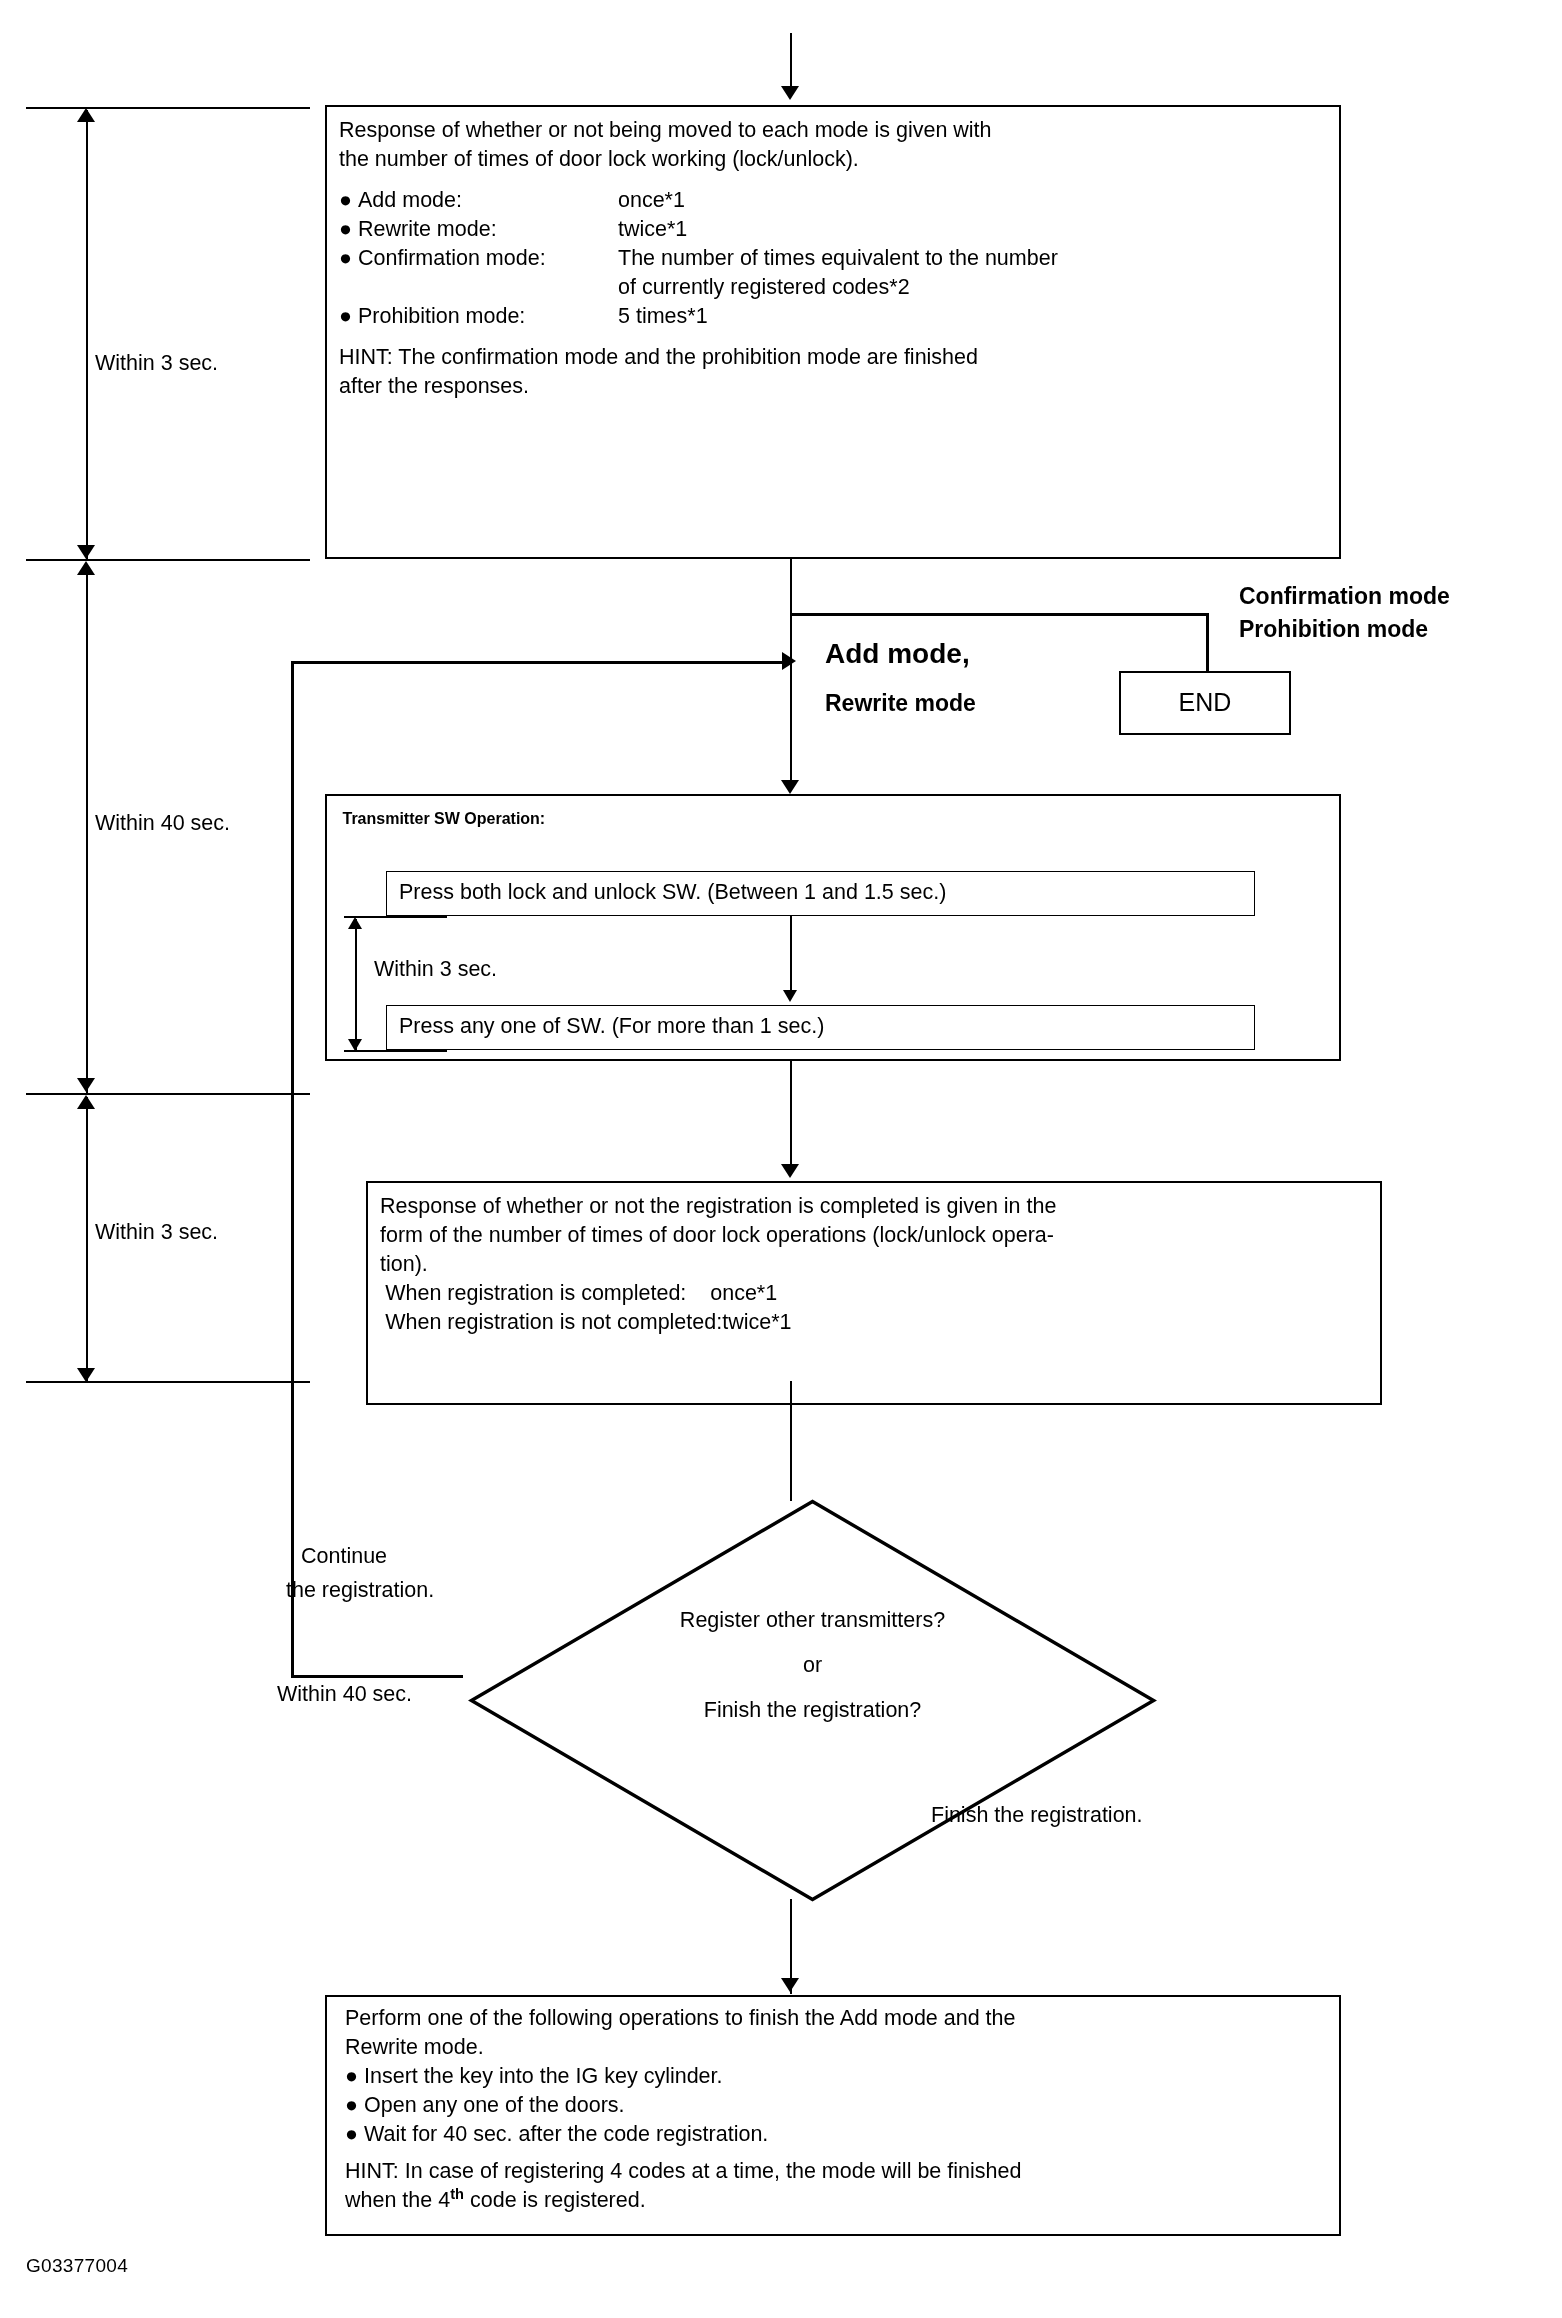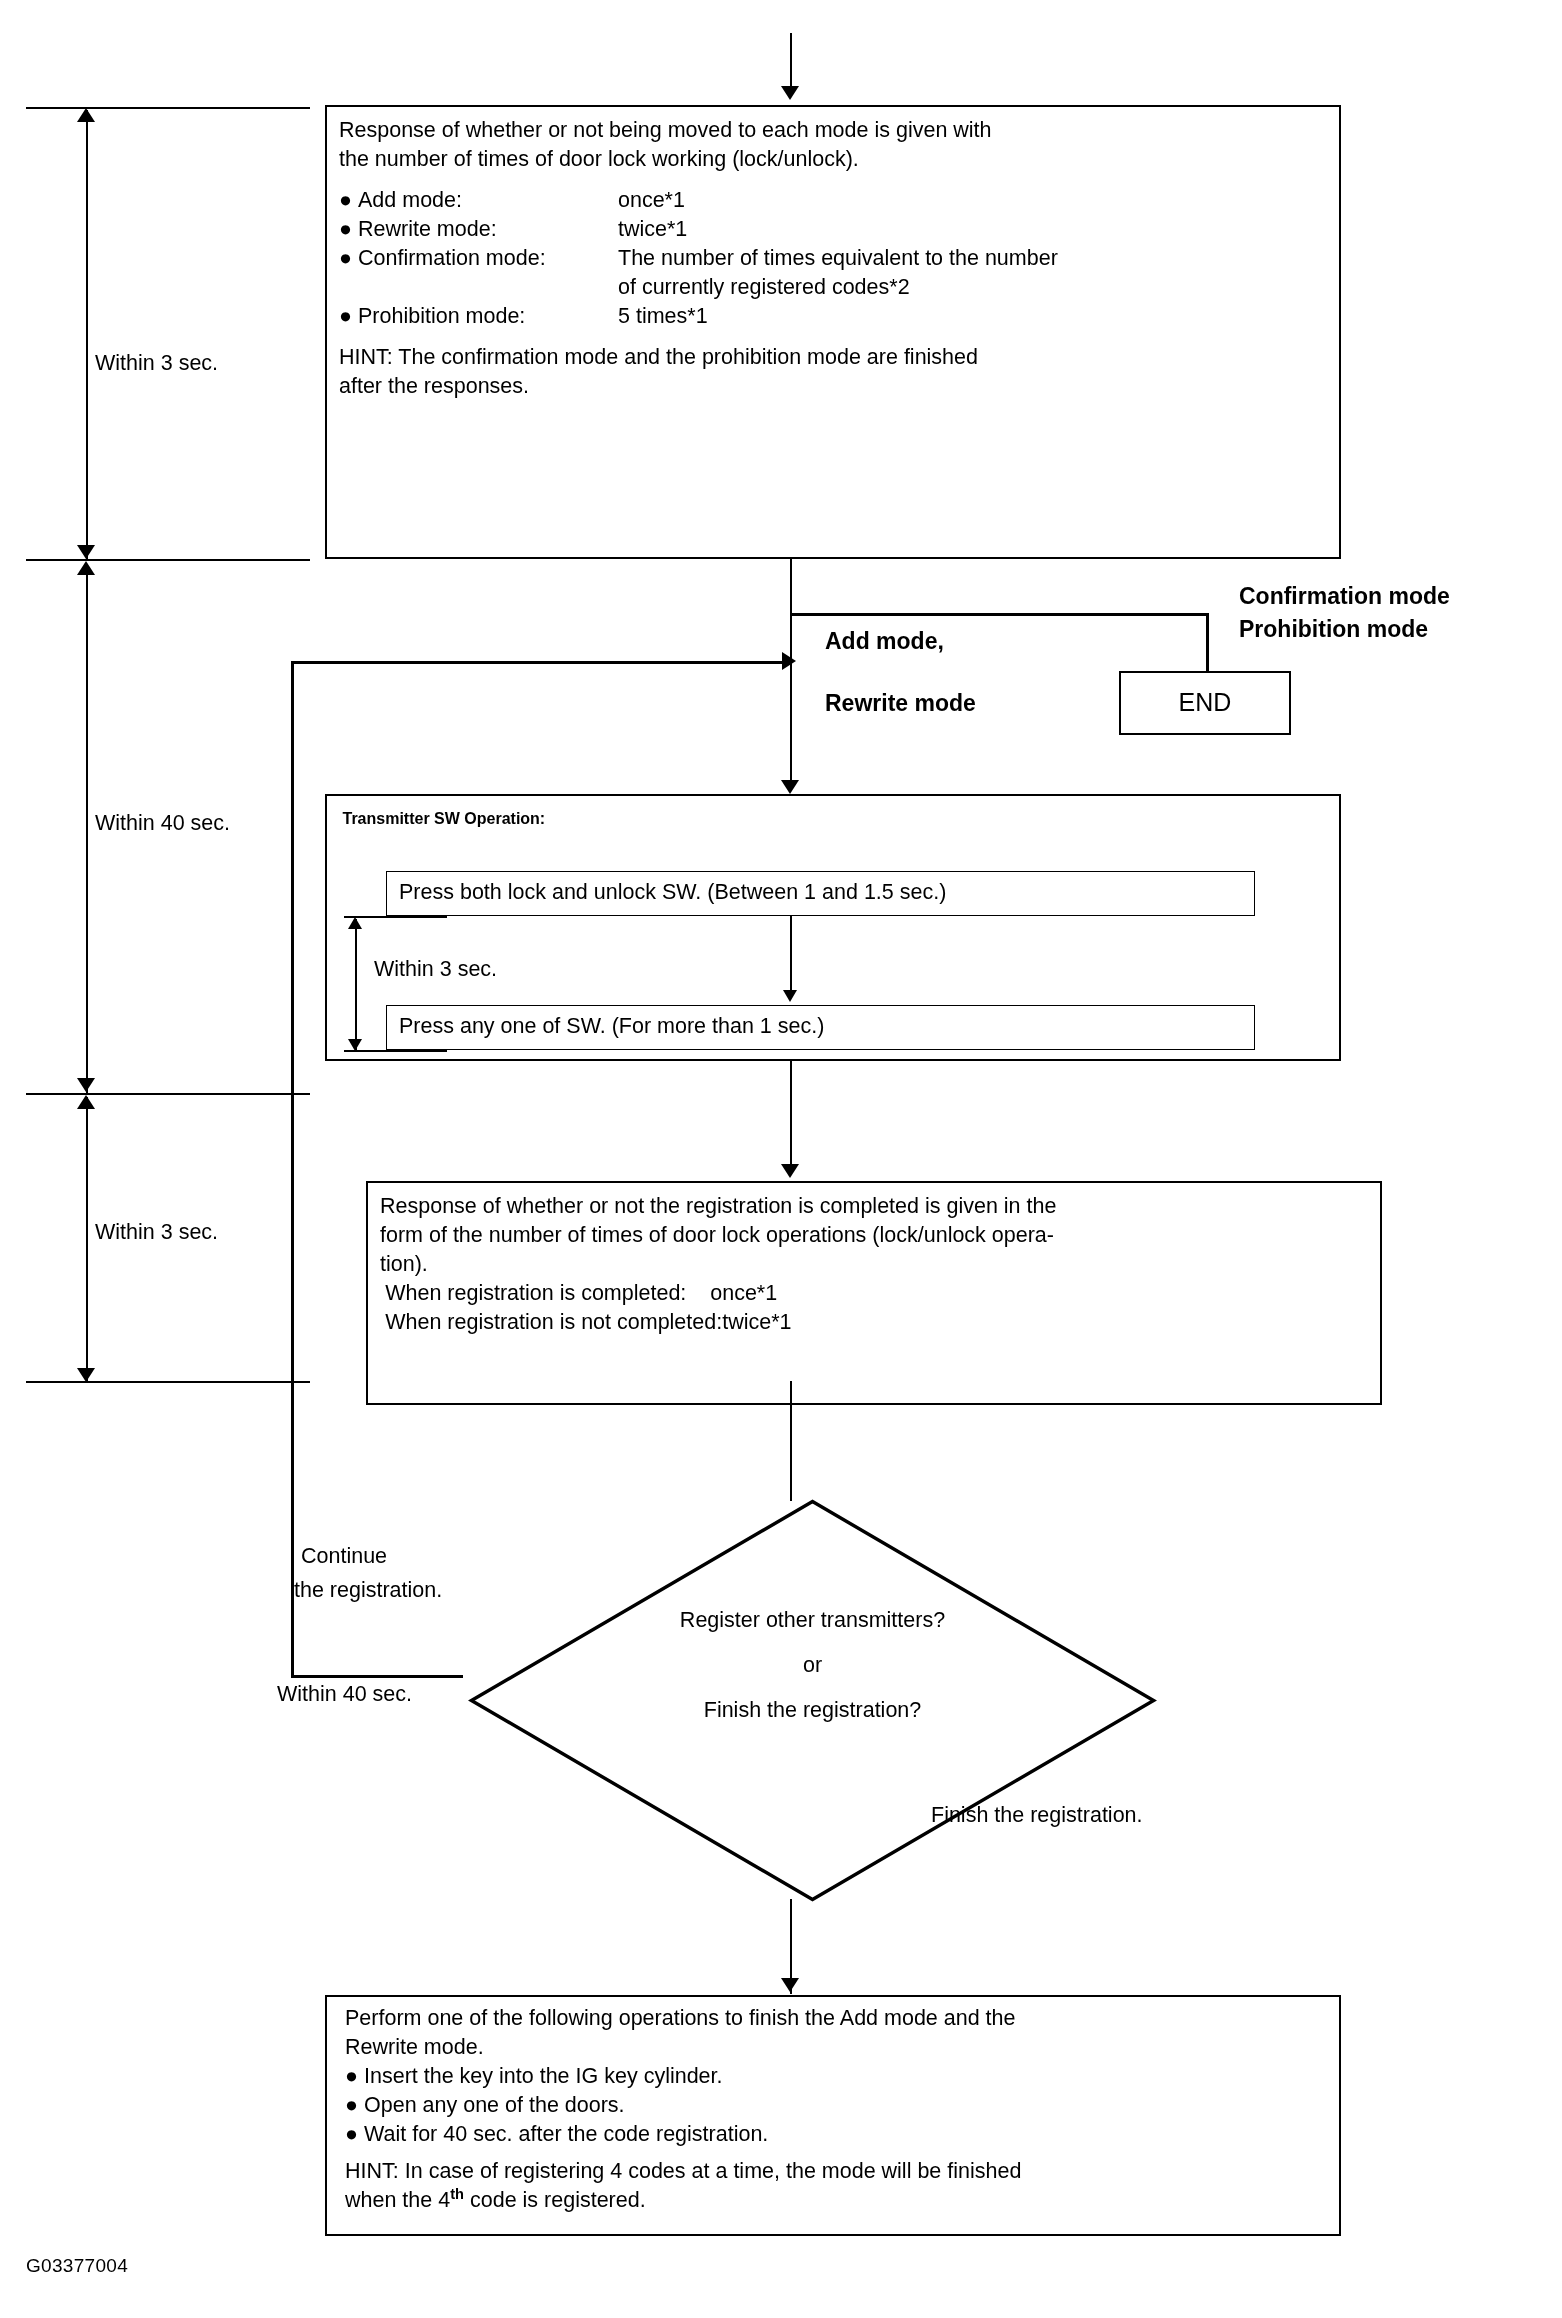--- a/index.html
+++ b/index.html
@@ -179,21 +179,21 @@
   <div class="hline" style="left:790px;top:613px;width:418px;"></div>
   <div class="vline" style="left:1206px;top:613px;height:60px;"></div>
 
   <div class="txt txt-b" style="left:1239px;top:582px;font-size:23px;">Confirmation mode</div>
   <div class="txt txt-b" style="left:1239px;top:615px;font-size:23px;">Prohibition mode</div>
 
   <div class="box" style="left:1119px;top:671px;width:172px;height:64px;">
     <div style="text-align:center;font-size:25px;line-height:59px;">END</div>
   </div>
 
-  <div class="txt txt-b" style="left:825px;top:627px;font-size:23px;">Add mode,</div>
+  <div class="txt txt-b" style="left:825px;top:640px;font-size:28px;">Add mode,</div>
   <div class="txt txt-b" style="left:825px;top:689px;font-size:23px;">Rewrite mode</div>
 
   <div class="arr-down" style="left:781px;top:780px;"></div>
 
   <div class="hline" style="left:291px;top:661px;width:495px;"></div>
   <div class="arr-right" style="left:782px;top:652px;"></div>
   <div class="vline" style="left:291px;top:661px;height:1016px;"></div>
   <div class="hline" style="left:291px;top:1675px;width:172px;"></div>
 
   <div class="box" style="left:325px;top:794px;width:1016px;height:267px;">
@@ -236,21 +236,21 @@
   <div class="diamond-wrap" style="left:468px;top:1498px;width:689px;height:405px;">
     <svg class="diamond-svg" width="689" height="405" viewBox="0 0 800 470">
       <polygon points="400,4 796,235 400,466 4,235" fill="#ffffff" stroke="#000000" stroke-width="4"></polygon>
     </svg>
     <div class="diamond-text" style="top:103px;">Register other transmitters?</div>
     <div class="diamond-text" style="top:148px;">or</div>
     <div class="diamond-text" style="top:193px;">Finish the registration?</div>
   </div>
 
   <div class="txt" style="left:301px;top:1542px;">Continue</div>
-  <div class="txt" style="left:294px;top:1576px;">the registration.</div>
+  <div class="txt" style="left:286px;top:1576px;">the registration.</div>
   <div class="txt" style="left:277px;top:1680px;">Within 40 sec.</div>
 
   <div class="txt" style="left:931px;top:1801px;">Finish the registration.</div>
 
   <div class="vline-thin" style="left:790px;top:1899px;height:95px;"></div>
   <div class="arr-down" style="left:781px;top:1978px;"></div>
 
   <div class="box" style="left:325px;top:1995px;width:1016px;height:241px;">
     <div class="pad" style="padding-top:6.9px;padding-left:18px;">
       <div class="line">Perform one of the following operations to finish the Add mode and the</div>

